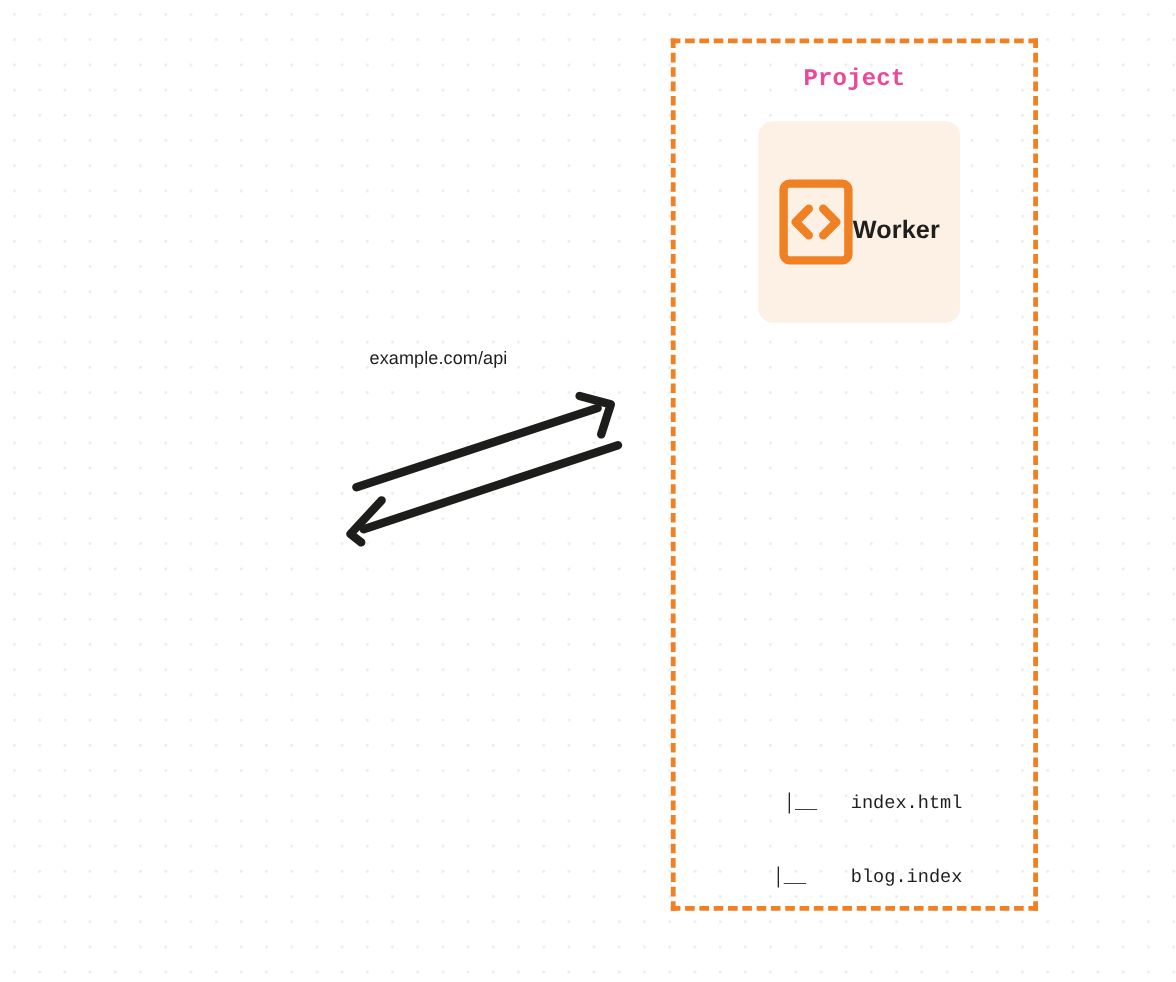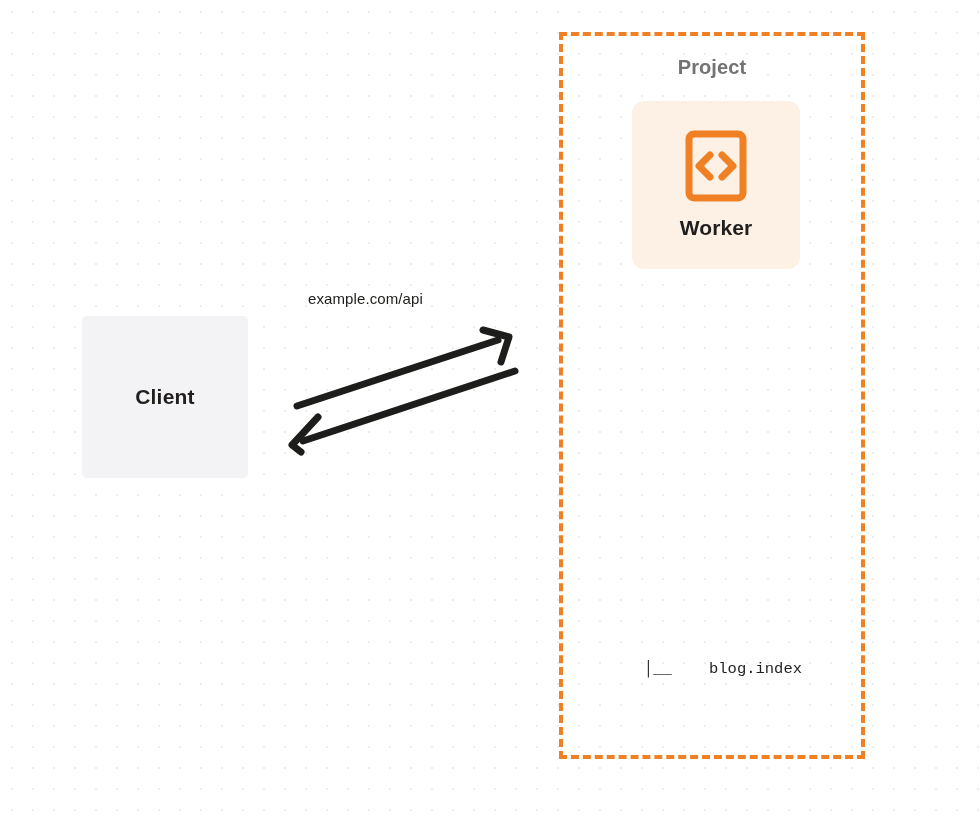--- a/index.html
+++ b/index.html
@@ -40,35 +40,35 @@
     left: 0;
     right: 0;
     top: 20px;
     text-align: center;
     pointer-events: none;
   }
   .project-label span {
     display: inline-block;
     background: #ffffff;
     padding: 0 6px;
-    color: #737373;
+    color: #ec4899;
     font-size: 20px;
     font-weight: 700;
     letter-spacing: 0.1px;
     line-height: 22px;
-    font-family: Liberation Sans, sans-serif;
+    font-family: Liberation Mono, monospace;
   }
 
   
   .card {
     position: absolute;
     background: #fdf1e6;
     border-radius: 12px;
     display: flex;
-    flex-direction: column;
+    flex-direction: row;
     align-items: center;
     justify-content: center;
   }
   .card .card-icon {
     display: block;
     line-height: 0;
   }
   .card .card-label {
     margin-top: 14px;
     font-size: 21px;
@@ -164,40 +164,38 @@
     </g>
 
     <g>
       <line x1="515" y1="371" x2="303" y2="441" stroke="#1d1d1b" stroke-width="7" stroke-linecap="round"></line>
       <polyline points="318,417 292,445 301,452" fill="none" stroke="#1d1d1b" stroke-width="7" stroke-linecap="round" stroke-linejoin="round"></polyline>
     </g>
   </svg>
 
   <div id="edge-label">example.com/api</div>
 
-  <div id="client-box">
-    <span class="box-label">Client</span>
-  </div>
 
   <div class="project-box">
     <div class="project-label">
       <span>Project</span>
     </div>
   </div>
 
   <div id="worker-card" class="card">
     <span class="card-icon">
       <svg width="62" height="72" viewBox="0 0 62 72" xmlns="http://www.w3.org/2000/svg">
         <rect x="4" y="4" width="54" height="64" rx="5" ry="5" fill="none" stroke="#ef8024" stroke-width="7"></rect>
         <polyline points="25,25 14,36 25,47" fill="none" stroke="#ef8024" stroke-width="7" stroke-linecap="round" stroke-linejoin="round"></polyline>
         <polyline points="37,25 48,36 37,47" fill="none" stroke="#ef8024" stroke-width="7" stroke-linecap="round" stroke-linejoin="round"></polyline>
       </svg>
     </span>
     <span class="card-label">Worker</span>
   </div>
 
 
   <div id="file-tree">
+    <span class="tree-row">  │__   index.html</span>
     <span class="tree-row">  │__    blog.index</span>
     
   </div>
 
 </div>
 
 </body></html>

